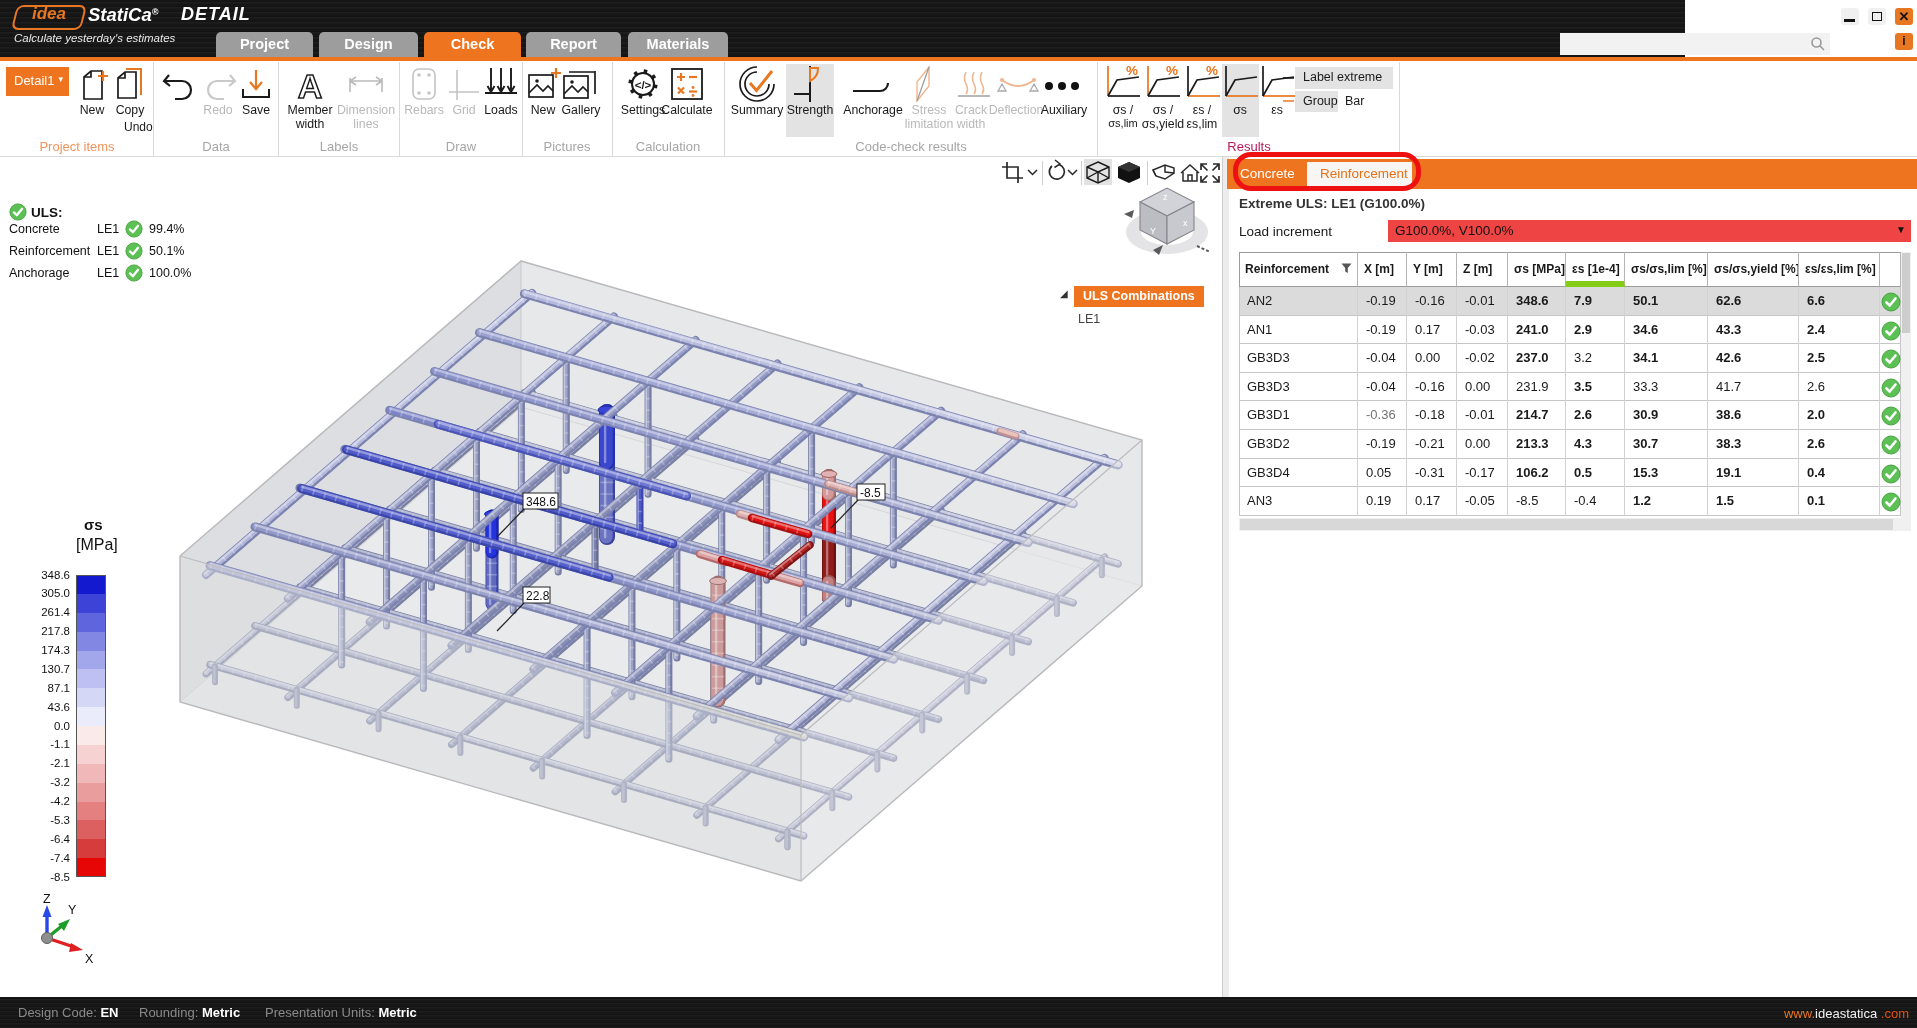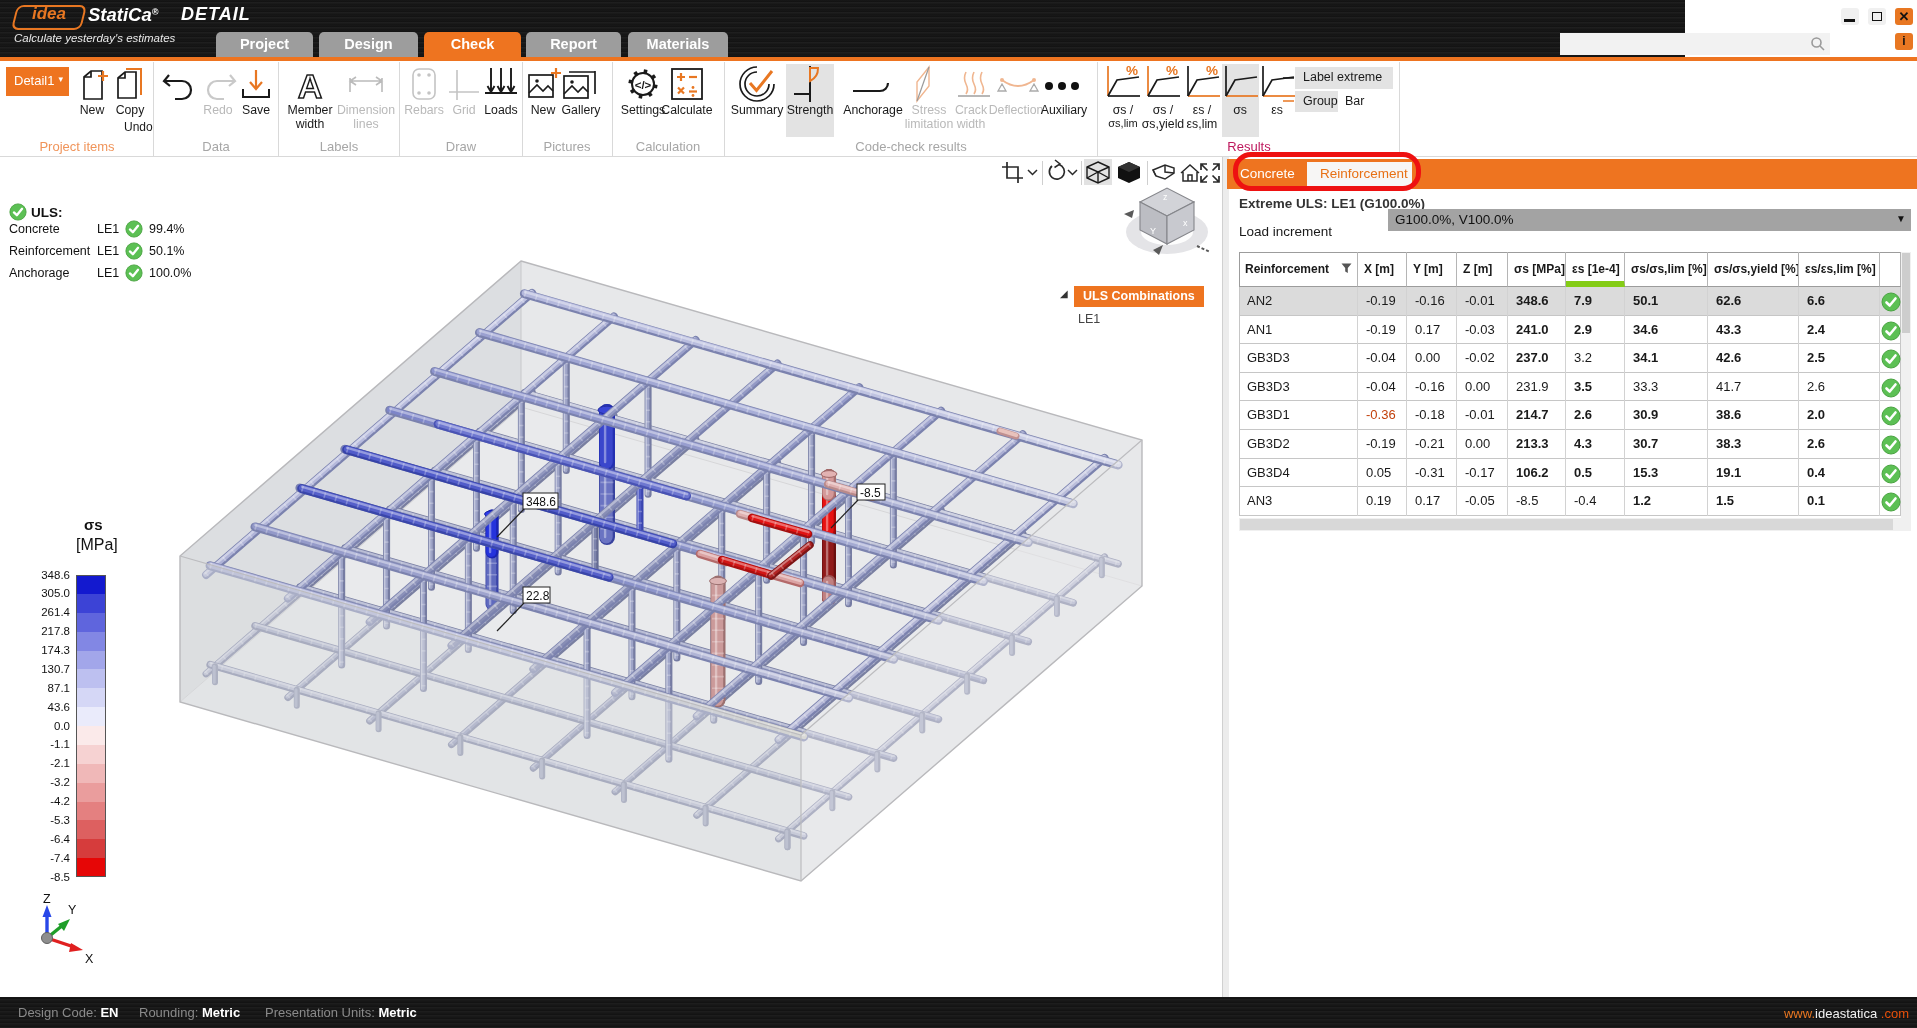--- a/index.html
+++ b/index.html
@@ -823,21 +823,21 @@
 <div style="position:absolute;left:1227px;top:159px;width:690px;height:30px;background:#ee7420"></div>
 <div style="position:absolute;left:1227px;top:159px;width:80px;height:30px;color:#fff;font-size:13.5px">
     <span style="position:absolute;left:13px;top:7px">Concrete</span>
   </div>
 <div style="position:absolute;left:1307px;top:162px;width:105px;height:24px;background:#f7f6f5;color:#e87014;font-size:13.5px">
     <span style="position:absolute;left:13px;top:4px">Reinforcement</span>
   </div>
 <div style="position:absolute;left:1233px;top:152px;width:178px;height:29px;border:5px solid #ee1111;border-radius:18px;z-index:5"></div>
 <div style="position:absolute;left:1239px;top:196px;font-size:13.5px;font-weight:bold;color:#333">Extreme ULS: LE1 (G100.0%)</div>
 <div style="position:absolute;left:1239px;top:224px;font-size:13.5px;color:#1a1a1a">Load increment</div>
-<div style="position:absolute;left:1388px;top:209px;width:523px;height:22px;background:#a3a3a3">
+<div style="position:absolute;left:1388px;top:220px;width:523px;height:22px;background:#ef4444">
     <span style="position:absolute;left:7px;top:3px;font-size:13.5px;color:#111">G100.0%, V100.0%</span>
     <span style="position:absolute;right:5px;top:4px;font-size:10px;color:#111">▼</span>
   </div>
 <div style="position:absolute;left:1239px;top:252px;width:662px;height:35px;border:1px solid #9c9c9c;box-sizing:border-box;background:#fff"></div>
 <div style="position:absolute;left:1239px;top:252px;width:119px;height:35px;box-sizing:border-box;border-right:1px solid #b5b5b5;border-bottom:1px solid #9c9c9c;font-weight:bold;font-size:12px;color:#1a1a1a;white-space:nowrap;overflow:hidden">
     <span style="position:absolute;left:6px;top:10px">Reinforcement<svg width="11" height="11" viewBox="0 0 11 11" style="margin-left:12px;vertical-align:-1px" xmlns="http://www.w3.org/2000/svg">
         <path d="M0.5 0.5 H10.5 L6.8 5 V10 L4.2 8.5 V5 Z" fill="#555"></path>
       </svg></span>
   </div>
 <div style="position:absolute;left:1358px;top:252px;width:49px;height:35px;box-sizing:border-box;border-right:1px solid #b5b5b5;border-bottom:1px solid #9c9c9c;font-weight:bold;font-size:12px;color:#1a1a1a;white-space:nowrap;overflow:hidden">
@@ -955,21 +955,21 @@
 <div style="position:absolute;left:1798px;top:372.8px;width:1px;height:28.6px;background:#d2d2d2"></div>
 <div style="position:absolute;left:1807px;top:378.8px;font-size:13px;color:#1a1a1a;font-weight:normal">2.6</div>
 <div style="position:absolute;left:1879px;top:372.8px;width:1px;height:28.6px;background:#d2d2d2"></div>
 <svg width="20" height="20" viewBox="0 0 20 20" style="position:absolute;left:1881px;top:377.8px" xmlns="http://www.w3.org/2000/svg">
     <circle cx="10" cy="10" r="9" fill="#5cc054" stroke="#49a341"></circle>
     <path d="M5.5 10.5 L8.7 13.5 L14.5 6.5" stroke="#fff" stroke-width="2.6" fill="none" stroke-linecap="round" stroke-linejoin="round"></path>
   </svg>
 <div style="position:absolute;left:1239px;top:401.4px;width:662px;height:28.6px;background:#fff;box-sizing:border-box;border-bottom:1px solid #c6c6c6;border-left:1px solid #c6c6c6;border-right:1px solid #c6c6c6"></div>
 <div style="position:absolute;left:1247px;top:407.4px;font-size:13px;color:#1a1a1a;font-weight:normal">GB3D1</div>
 <div style="position:absolute;left:1357px;top:401.4px;width:1px;height:28.6px;background:#d2d2d2"></div>
-<div style="position:absolute;left:1366px;top:407.4px;font-size:13px;color:#c2410c;font-weight:normal">-0.36</div>
+<div style="position:absolute;left:1366px;top:407.4px;font-size:13px;color:#737373;font-weight:normal">-0.36</div>
 <div style="position:absolute;left:1406px;top:401.4px;width:1px;height:28.6px;background:#d2d2d2"></div>
 <div style="position:absolute;left:1415px;top:407.4px;font-size:13px;color:#1a1a1a;font-weight:normal">-0.18</div>
 <div style="position:absolute;left:1456px;top:401.4px;width:1px;height:28.6px;background:#d2d2d2"></div>
 <div style="position:absolute;left:1465px;top:407.4px;font-size:13px;color:#1a1a1a;font-weight:normal">-0.01</div>
 <div style="position:absolute;left:1507px;top:401.4px;width:1px;height:28.6px;background:#d2d2d2"></div>
 <div style="position:absolute;left:1516px;top:407.4px;font-size:13px;color:#1a1a1a;font-weight:bold">214.7</div>
 <div style="position:absolute;left:1565px;top:401.4px;width:1px;height:28.6px;background:#d2d2d2"></div>
 <div style="position:absolute;left:1574px;top:407.4px;font-size:13px;color:#1a1a1a;font-weight:bold">2.6</div>
 <div style="position:absolute;left:1624px;top:401.4px;width:1px;height:28.6px;background:#d2d2d2"></div>
 <div style="position:absolute;left:1633px;top:407.4px;font-size:13px;color:#1a1a1a;font-weight:bold">30.9</div>

